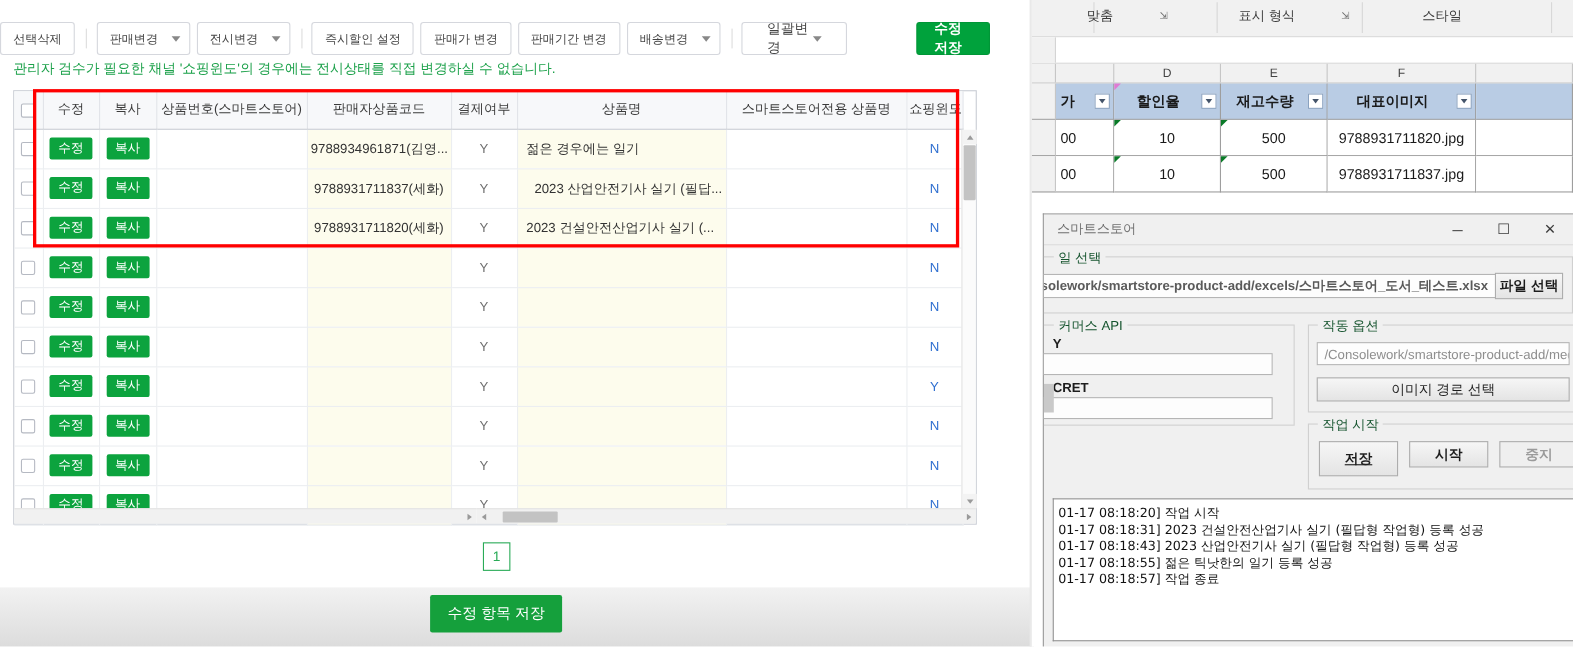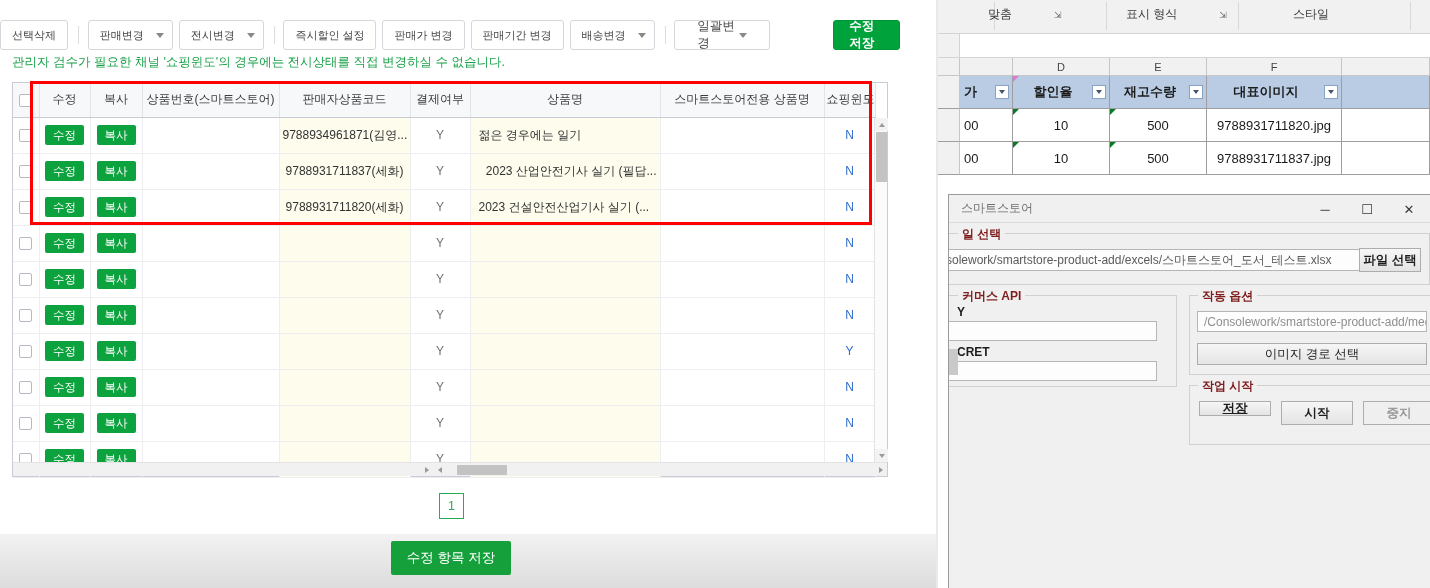--- a/index.html
+++ b/index.html
@@ -225,21 +225,21 @@
   .win-btn {
     position: absolute; top: 0; width: 42px; height: 28px;
     display: flex; align-items: center; justify-content: center;
     font-size: 13px; color: #3a3a3a; cursor: pointer;
   }
   .gbox {
     position: absolute; border: 1px solid #d0d0d0; background: transparent;
   }
   .gbox > .legend {
     position: absolute; top: -8px; left: 8px; background: #f0f0f0;
-    padding: 0 4px; font-size: 12px; color: #7f1d1d; font-weight: bold;
+    padding: 0 4px; font-size: 12px; color: #14532d; font-weight: normal;
     white-space: nowrap;
   }
   .tf {
     position: absolute; border: 1px solid #b5b5b5; background: #fdfdfd;
     font-size: 12px; color: #5a5a5a; display: flex; align-items: center;
     padding: 0 6px; white-space: nowrap; overflow: hidden; cursor: text;
   }
   .pbtn {
     position: absolute; border: 1px solid #adadad;
     background: linear-gradient(#f6f6f6, #e4e4e4);
@@ -597,40 +597,49 @@
       <div class="dlg-title">
         <div class="t">스마트스토어</div>
         <div class="win-btn" style="right:84px;">─</div>
         <div class="win-btn" style="right:42px;">☐</div>
         <div class="win-btn" style="right:0;">✕</div>
       </div>
 
       <div class="gbox" style="left:-20px; top:38px; right:0; height:52px;">
         <span class="legend" style="left:28px;">일 선택</span>
       </div>
-      <div class="tf" style="left:-10px; top:54px; width:422px; height:22px;">solework/smartstore-product-add/excels/스마트스토어_도서_테스트.xlsx</div>
+      <div class="tf" style="left:-10px; top:54px; width:422px; height:22px;font-weight:bold;">solework/smartstore-product-add/excels/스마트스토어_도서_테스트.xlsx</div>
       <div class="pbtn" style="left:410px; top:53px; width:62px; height:24px;">파일 선택</div>
 
       <div class="gbox" style="left:-20px; top:100px; width:248px; height:92px;">
         <span class="legend" style="left:28px;">커머스 API</span>
       </div>
       <div class="lbl" style="left:8px; top:110px;">Y</div>
       <div class="tf" style="left:-10px; top:126px; width:218px; height:20px;"></div>
       <div class="lbl" style="left:8px; top:150px;">CRET</div>
       <div class="tf" style="left:-10px; top:166px; width:218px; height:20px;"></div>
       <div class="dlg-scroll"></div>
 
       <div class="gbox" style="left:240px; top:100px; right:-4px; height:80px;">
         <span class="legend">작동 옵션</span>
       </div>
       <div class="tf" style="left:248px; top:116px; width:230px; height:21px; color:#8e8e8e;">/Consolework/smartstore-product-add/media</div>
       <div class="pbtn" style="left:248px; top:148px; width:230px; height:22px; font-weight:normal;">이미지 경로 선택</div>
 
       <div class="gbox" style="left:240px; top:190px; right:-4px; height:60px;">
         <span class="legend">작업 시작</span>
       </div>
-      <div class="pbtn" style="left:250px; top:206px; width:72px; height:15px;text-decoration:underline;">저장</div>
+      <div class="pbtn" style="left:250px; top:206px; width:72px; height:32px;text-decoration:underline;">저장</div>
       <div class="pbtn" style="left:332px; top:206px; width:72px; height:24px;">시작</div>
       <div class="pbtn disabled" style="left:414px; top:206px; width:72px; height:24px;">중지</div>
 
+      <div class="logbox">
+        <div id="log-lines">
+            <div class="logline">01-17 08:18:20] 작업 시작</div>
+            <div class="logline">01-17 08:18:31] 2023 건설안전산업기사 실기 (필답형 작업형) 등록 성공</div>
+            <div class="logline">01-17 08:18:43] 2023 산업안전기사 실기 (필답형 작업형) 등록 성공</div>
+            <div class="logline">01-17 08:18:55] 젊은 틱낫한의 일기 등록 성공</div>
+            <div class="logline">01-17 08:18:57] 작업 종료</div>
+          </div>
+      </div>
     </div>
   </div>
 </div>
 
 </body></html>

